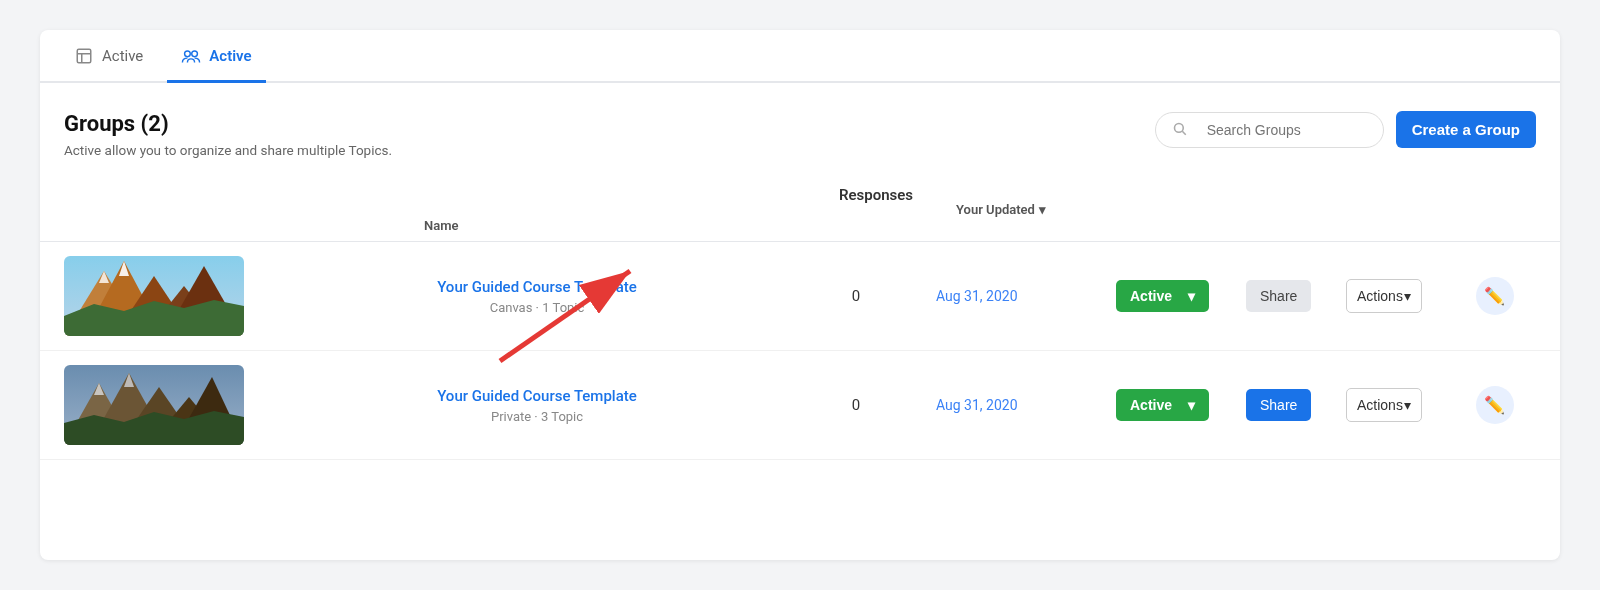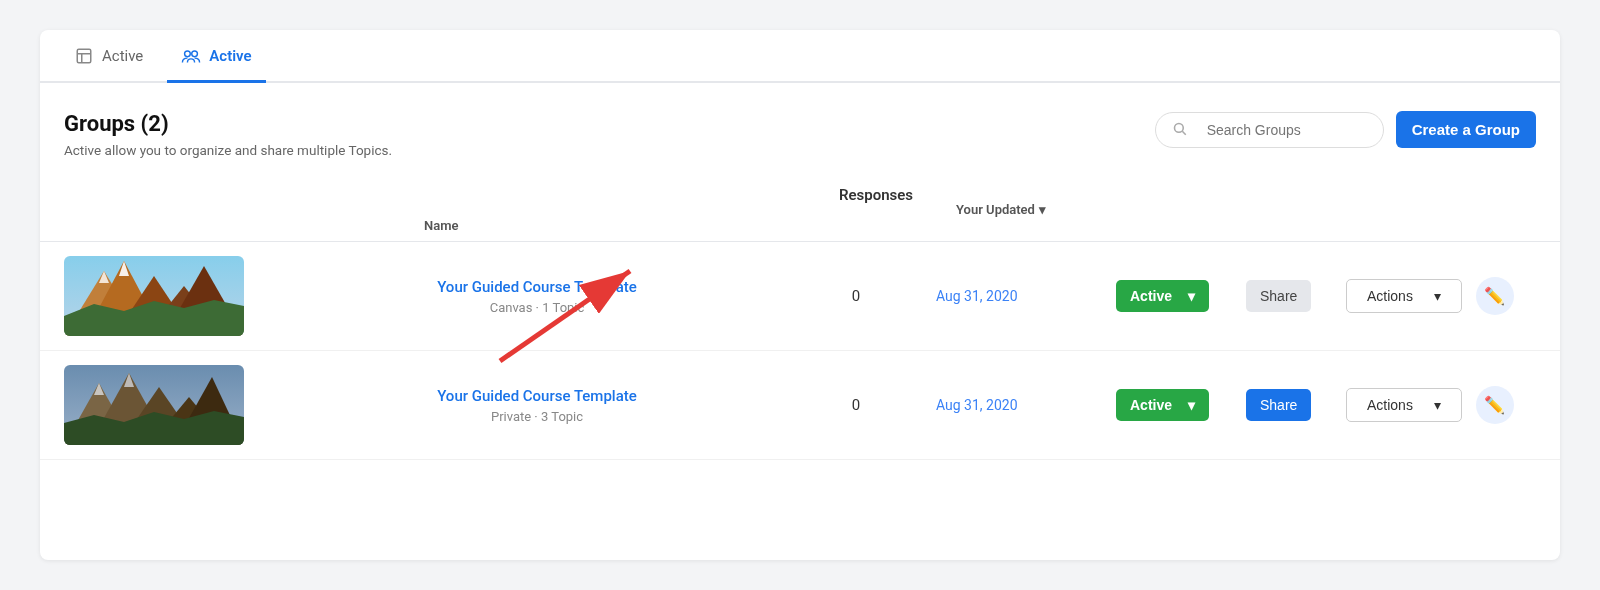--- a/index.html
+++ b/index.html
@@ -200,26 +200,26 @@
       padding: 8px 14px;
       font-size: 14px;
       font-weight: 500;
       cursor: pointer;
     }
     .actions-btn {
       background: #fff;
       color: #333;
       border: 1.5px solid #ccc;
       border-radius: 5px;
-      padding: 8px 20px;
-      font-size: 14px;
-      cursor: pointer;
-      display: flex;
-      align-items: center;
-      gap: 21px;
+      padding: 8px 10px;
+      font-size: 14px;
+      cursor: pointer;
+      display: flex;
+      align-items: center;
+      gap: 1px;
     }
     .edit-btn {
       background: #e8f0fe;
       border: none;
       border-radius: 50%;
       width: 38px;
       height: 38px;
       display: flex;
       align-items: center;
       justify-content: center;

